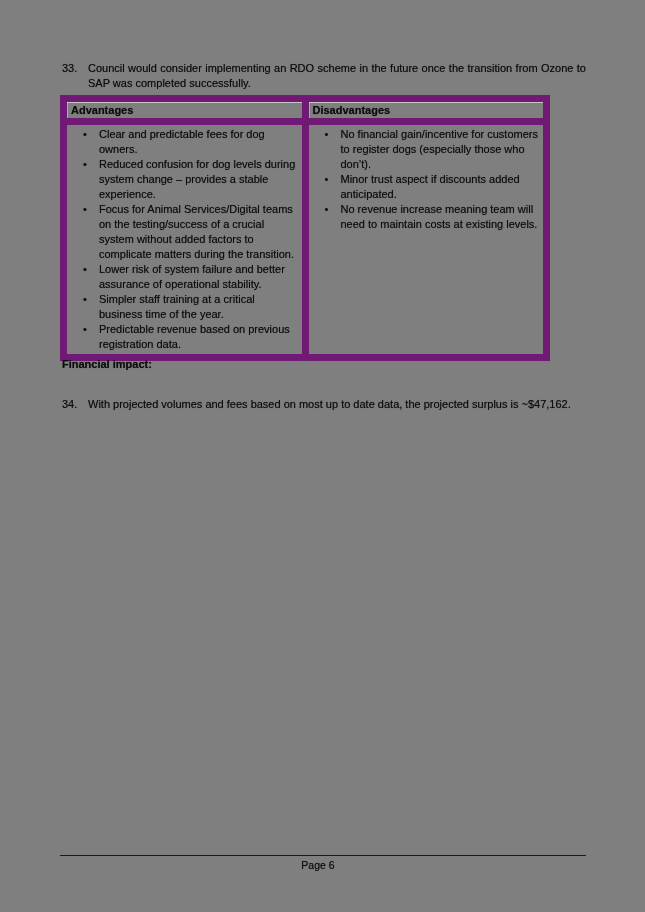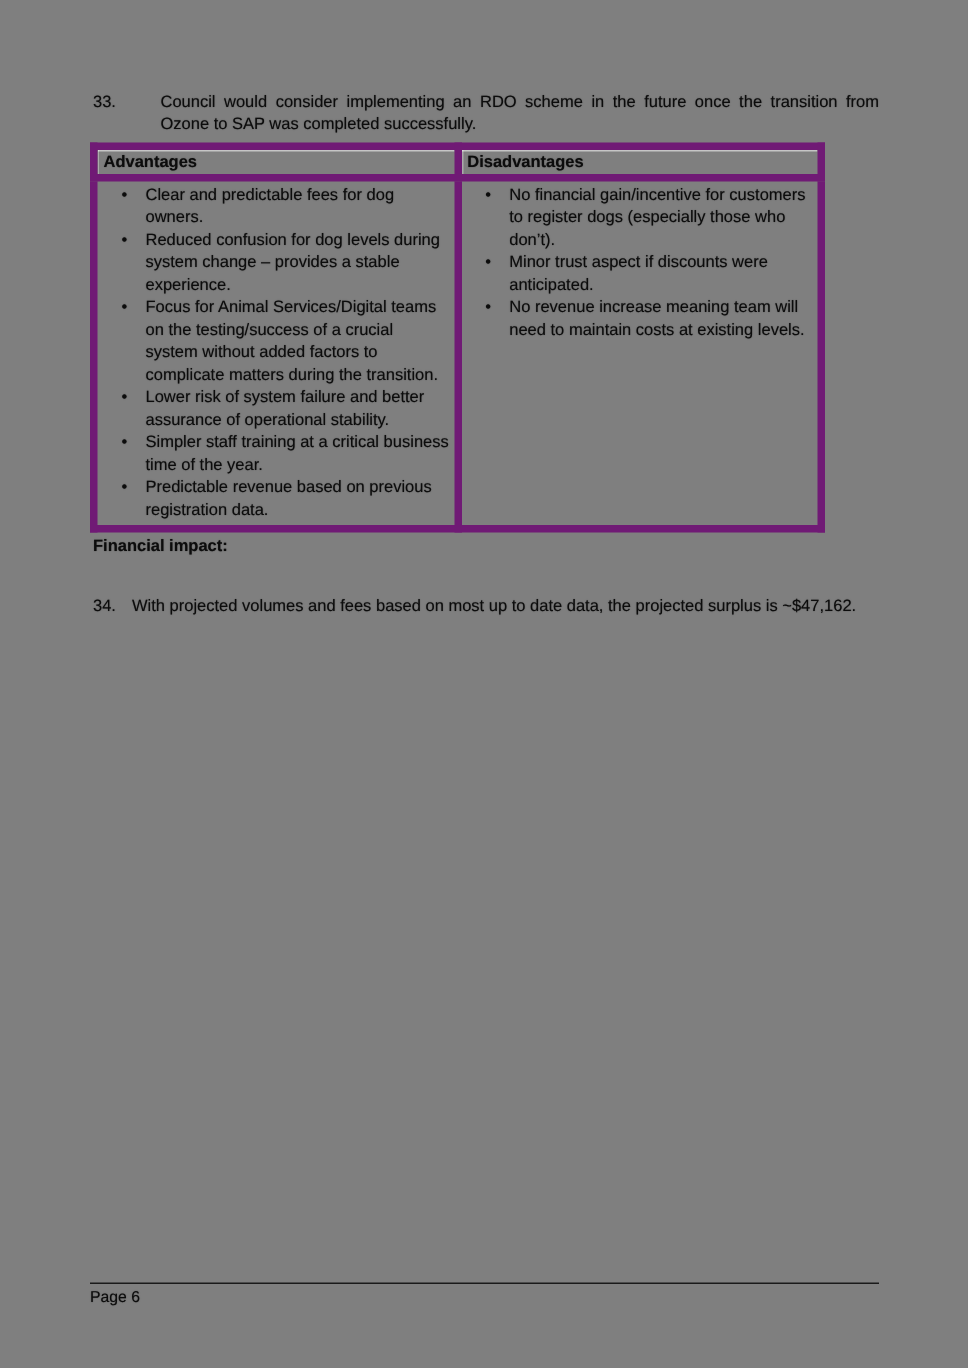--- a/index.html
+++ b/index.html
@@ -26,35 +26,35 @@
     display: flex;
   }
   .num-para .num {
     flex: 0 0 26px;
     width: 26px;
   }
   .num-para .ptext {
     flex: 1;
     text-align: justify;
   }
-  #para-33 { top: 61px; left: 62px; width: 524px; gap: 19px; }
+  #para-33 { top: 61px; left: 62px; width: 524px; }
   #para-34 { top: 377px; left: 62px; width: 524px; margin-top: 20px; }
 
   
   .adv-table {
     position: absolute;
     top: 95px;
     left: 60px;
     width: 490px;
     border-collapse: collapse;
     table-layout: fixed;
   }
   .adv-table th,
   .adv-table td {
-    border: 5px solid #701a75;
+    border: 7px solid #701a75;
     vertical-align: top;
     width: 50%;
   }
   .adv-table th {
     font-weight: bold;
     text-align: left;
     padding: 1px 4px 0 4px;
     height: 15px;
     box-shadow: inset 0 1px 0 rgba(255,255,255,0.55), inset 1px 0 0 rgba(255,255,255,0.35);
   }
@@ -94,21 +94,21 @@
     left: 60px;
     width: 526px;
     height: 0;
     border-top: 1px solid #1a1a1a;
   }
   .page-label {
     position: absolute;
     top: 858px;
     left: 60px;
     width: 516px;
-    text-align: left;
+    text-align: center;
     font-size: 10.5px;
   }
 </style>
 </head>
 <body>
 
 <div class="sheet">
 
   <div class="num-para" id="para-33">
     <span class="num">33.</span>
@@ -130,21 +130,21 @@
             <li>Reduced confusion for dog levels during system change – provides a stable experience.</li>
             <li>Focus for Animal Services/Digital teams on the testing/success of a crucial system without added factors to complicate matters during the transition.</li>
             <li>Lower risk of system failure and better assurance of operational stability.</li>
             <li>Simpler staff training at a critical business time of the year.</li>
             <li>Predictable revenue based on previous registration data.</li>
           </ul>
         </td>
         <td>
           <ul class="bullet-list">
             <li>No financial gain/incentive for customers to register dogs (especially those who don’t).</li>
-            <li>Minor trust aspect if discounts were anticipated.</li>
+            <li>Minor trust aspect if discounts added anticipated.</li>
             <li>No revenue increase meaning team will need to maintain costs at existing levels.</li>
           </ul>
         </td>
       </tr>
     </tbody>
   </table>
 
   <div class="section-heading">Financial impact:</div>
 
   <div class="num-para" id="para-34">

